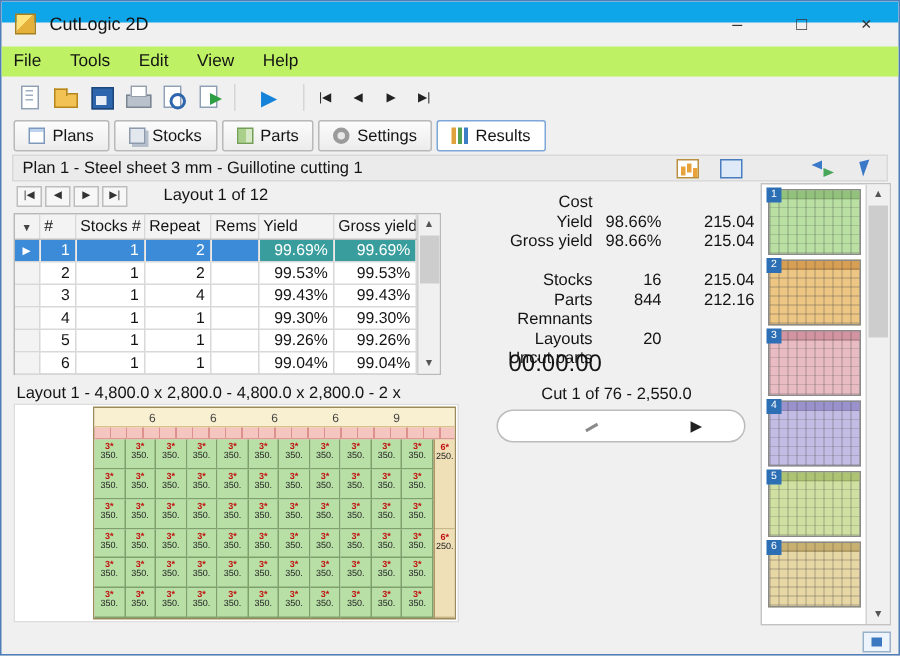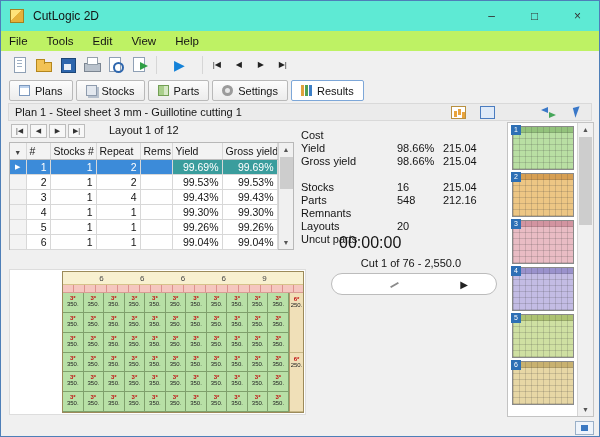--- a/index.html
+++ b/index.html
@@ -1,20 +1,20 @@
 <!DOCTYPE html>
 <html><head>
 <meta charset="utf-8">
 <style>
 *{margin:0;padding:0;box-sizing:border-box}
 body{width:600px;height:437px;font-family:"Liberation Sans","DejaVu Sans",sans-serif;font-size:11px;color:#141414;background:#c9c9c9}
 .window{position:relative;width:600px;height:437px;background:#f0f0f0;border:1px solid #4e7fb8;overflow:hidden}
 
 
-.titlebar{position:absolute;left:0;top:0;right:0;height:30px;background:#5eead4}
+.titlebar{position:absolute;left:0;top:0;right:0;height:14px;background:#0ea5e9}
 .app-icon{position:absolute;left:9px;top:8px;width:14px;height:14px;background:linear-gradient(135deg,#ffe27a 0 45%,#e6b13a 45% 100%);border:1px solid #a5801f}
 .title-text{position:absolute;left:32px;top:0;line-height:30px;font-size:12px}
 .win-controls{position:absolute;right:0;top:0;display:flex;height:30px}
 .wbtn{width:43px;text-align:center;line-height:30px;font-size:12px;color:#333}
 
 
 .menubar{position:absolute;left:0;top:30px;right:0;height:20px;background:#bef264}
 .menu-item{display:inline-block;padding:0 8px;line-height:20px;font-size:11.5px}
 
 
@@ -80,21 +80,21 @@
 tr.selected .c-sel{background:#3c8bd9;color:#fff}
 tr.selected .c-yield,tr.selected .c-gross{background:#3a9d9d}
 .vscroll{width:16px;background:#f0f0f0;border-left:1px solid #d0d0d0;position:relative}
 .sb-btn{position:absolute;left:0;width:15px;height:13px;text-align:center;font-size:7px;line-height:13px;color:#555}
 .sb-btn.up{top:0}.sb-btn.down{bottom:0}
 .sb-thumb{position:absolute;left:1px;width:13px;background:#cdcdcd}
 .grid-wrap .sb-thumb{top:14px;height:32px}
 
 
 .stats{position:absolute;left:300px;top:128px;display:grid;grid-template-columns:96px 46px 62px;line-height:13px;font-size:11px}
-.stats div{min-height:13px;padding-right:2px}
+.stats div{text-align:right;min-height:13px;padding-right:2px}
 .stat-time{position:absolute;left:338px;top:233px;font-size:16px}
 
 
 .layout-title{position:absolute;left:10px;top:255px;font-size:11px}
 .diagram-panel{position:absolute;left:8px;top:268px;width:297px;height:146px;background:#fff;border:1px solid #ddd}
 .diagram{position:absolute;left:52px;top:1px;width:242px;height:142px;border:1px solid #9c8a5a;display:flex;flex-direction:column;--d-hdr:#f8f0d0;--d-strip:#f5c6bf;--d-cell:#b8e0a6;--d-right:#f0e0b8}
 .d-header{height:13px;background:var(--d-hdr);display:flex;justify-content:space-evenly;align-items:center;font-size:8px;color:#444;border-bottom:1px solid #d6c28a}
 .d-strip{height:8px;background:var(--d-strip);border-bottom:1px solid #d89c94;background-image:repeating-linear-gradient(90deg,transparent 0 10px,rgba(190,80,80,.45) 10px 11px)}
 .d-body{flex:1;display:flex}
 .d-grid{flex:1;display:grid}
@@ -315,34 +315,35 @@
       <div class="s-label">Gross yield</div>
       <div class="s-v1">98.66%</div>
       <div class="s-v2">215.04</div>
       <div class="s-label"></div>
       <div class="s-v1"></div>
       <div class="s-v2"></div>
       <div class="s-label">Stocks</div>
       <div class="s-v1">16</div>
       <div class="s-v2">215.04</div>
       <div class="s-label">Parts</div>
-      <div class="s-v1">548</div>
+      <div class="s-v1">844</div>
       <div class="s-v2">212.16</div>
       <div class="s-label">Remnants</div>
       <div class="s-v1"></div>
       <div class="s-v2"></div>
       <div class="s-label">Layouts</div>
       <div class="s-v1">20</div>
       <div class="s-v2"></div>
       <div class="s-label">Uncut parts</div>
       <div class="s-v1"></div>
       <div class="s-v2"></div>
     </div>
   <div class="stat-time">00:00:00</div>
 
+  <div class="layout-title">Layout 1  -  4,800.0 x 2,800.0  -  4,800.0 x 2,800.0  -  2 x</div>
 
   <div class="diagram-panel">
     <div class="diagram" style="--d-hdr: #f8f0d0; --d-strip: #f5c6bf; --d-cell: #b8e0a6; --d-right: #f0e0b8;">
       <div class="d-header">
           <span class="dh-label">6</span>
           <span class="dh-label">6</span>
           <span class="dh-label">6</span>
           <span class="dh-label">6</span>
           <span class="dh-label">9</span>
         </div>

